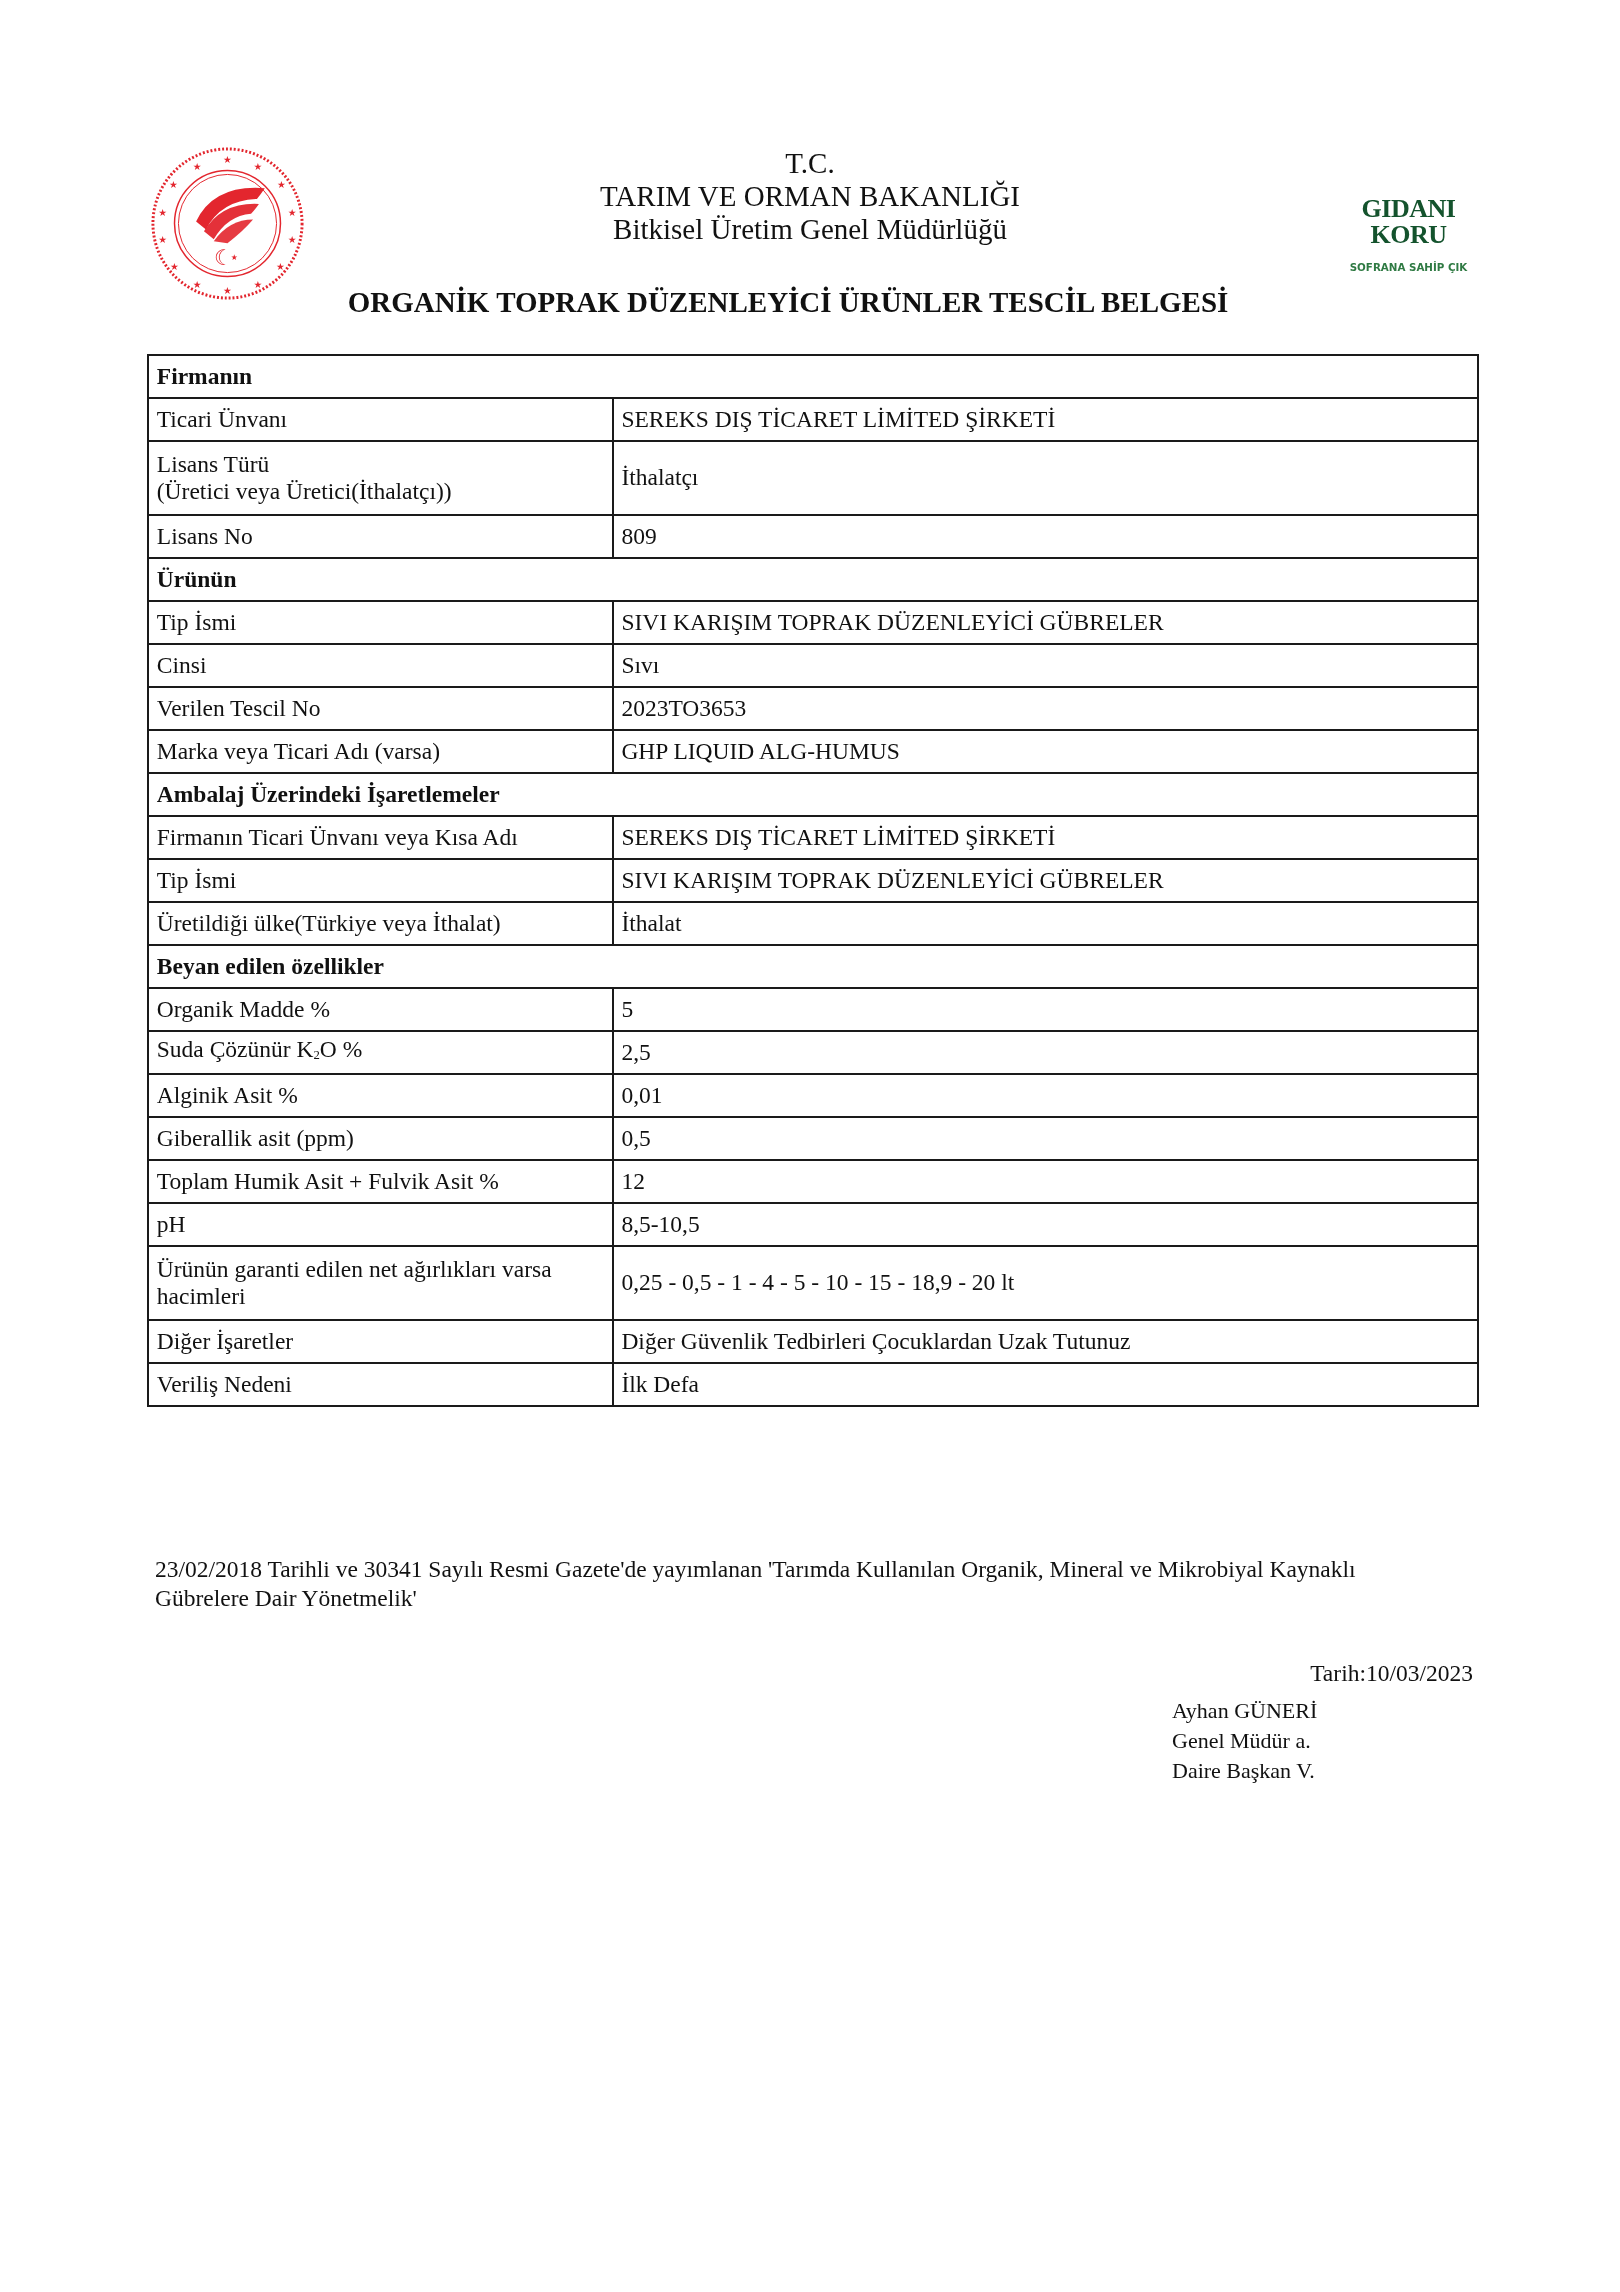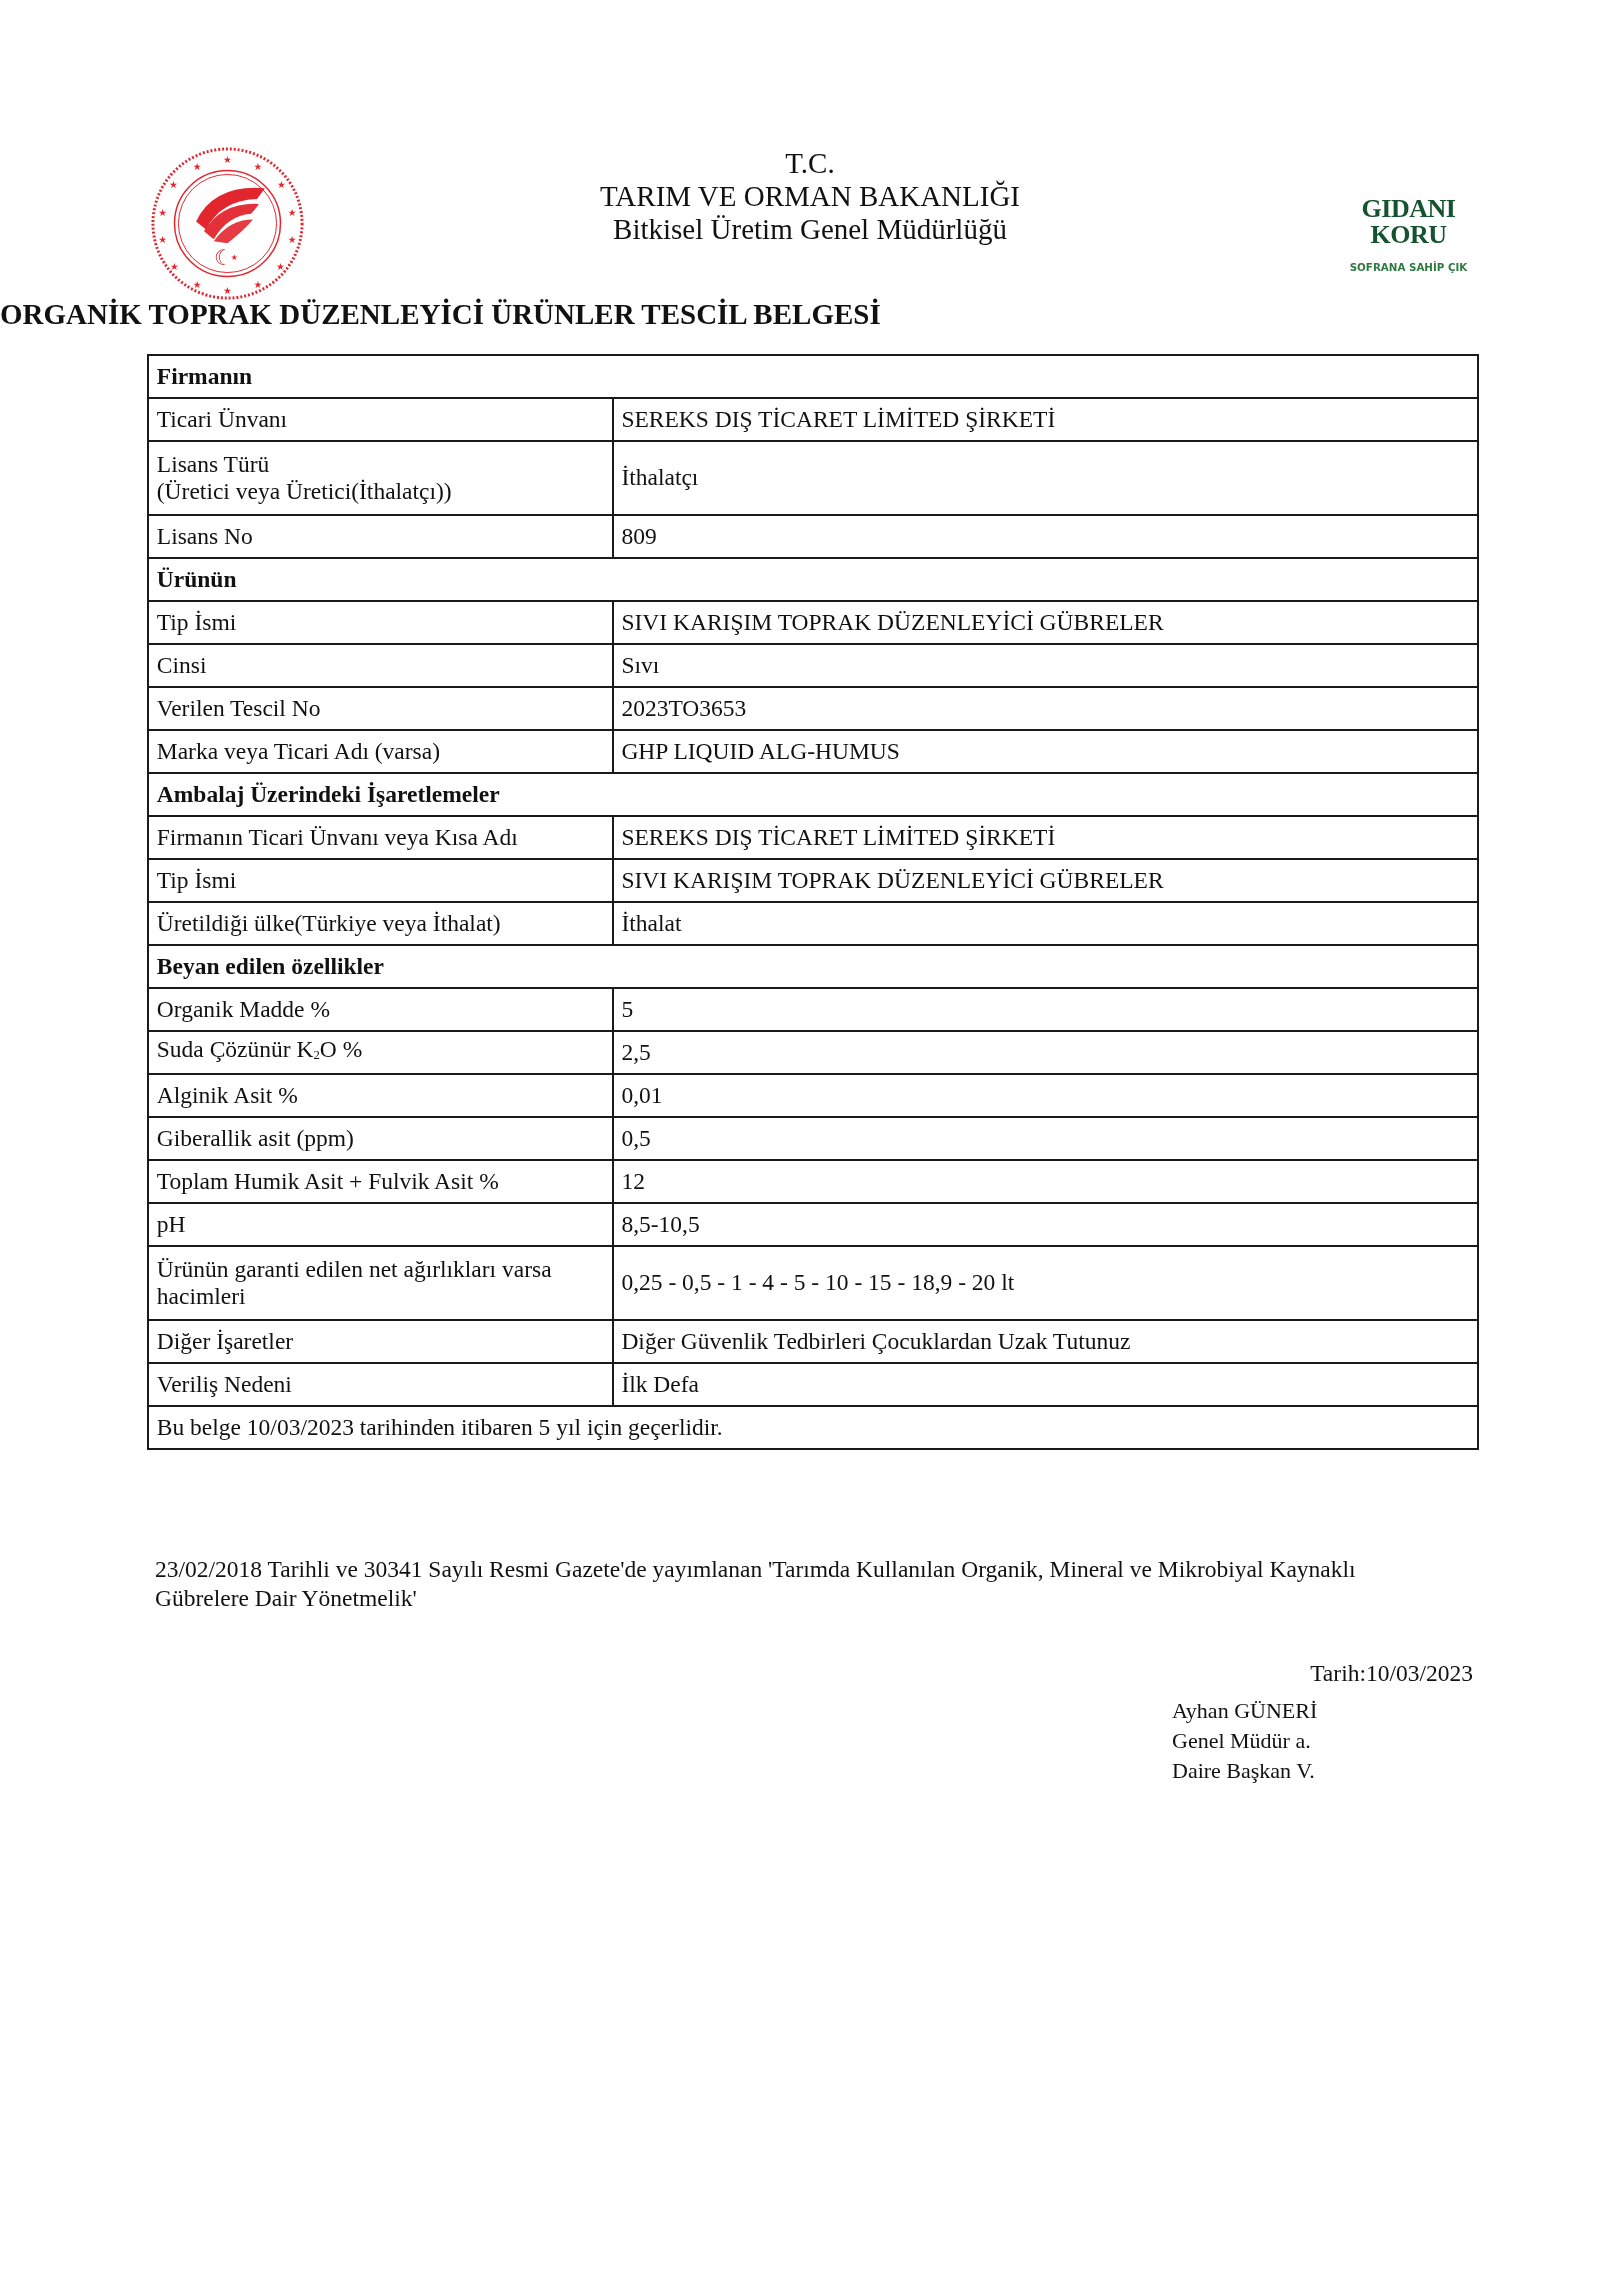--- a/index.html
+++ b/index.html
@@ -5,21 +5,21 @@
   html, body { margin: 0; padding: 0; background: #ffffff; }
   body { width: 1620px; height: 2293px; position: relative; font-family: "Liberation Serif", "DejaVu Serif", serif; color: #111; overflow: hidden; }
   .seal { position: absolute; left: 145px; top: 145px; width: 165px; height: 157px; }
   .brand { position: absolute; left: 1325px; top: 196px; width: 167px; text-align: center; font-family: "DejaVu Sans", "Liberation Sans", sans-serif; font-weight: bold; }
   .brand .b1 { color: #14532d; font-size: 26px; letter-spacing: -0.5px; line-height: 25.5px; font-family: Liberation Serif, serif; }
   .brand .b2 { color: #2f7a43; font-size: 10.3px; line-height: 13.7px; margin-top: 14px; }
   .header { position: absolute; left: 0; width: 1620px; top: 147px; text-align: center; font-weight: normal; }
   .header .h1 { font-size: 29px; line-height: 33px; }
   .header .h2 { font-size: 29px; line-height: 33px; }
   .header .h3 { font-size: 29px; line-height: 33px; }
-  .doctitle { position: absolute; left: 0; width: 1576px; top: 298px; font-weight: bold; font-size: 29px; }
+  .doctitle { position: absolute; left: 0; width: 1576px; top: 286px; text-align: center; font-weight: bold; font-size: 29px; }
   table.main { position: absolute; left: 147px; top: 354px; width: 1332px; border-collapse: collapse; font-size: 23.5px; }
   table.main td { border: 2px solid #1a1a1a; padding: 0 7.8px; height: 41px; vertical-align: middle; line-height: 27.4px; }
   table.main td.k { width: 447px; }
   table.main td.sec { font-weight: bold; margin-left: 25px; }
   table.main tr.tall td { height: 72px; }
   .footnote { position: absolute; left: 155px; top: 1555px; width: 1294px; font-size: 23.5px; line-height: 29px; }
   .date { position: absolute; right: 147px; top: 1660px; font-size: 23.5px; }
   .sign { position: absolute; left: 1172px; top: 1696px; font-size: 22px; line-height: 30px; }
   sub { font-size: 12.7px; vertical-align: -2px; }
 </style>
@@ -156,23 +156,20 @@
     <td>0,25 - 0,5 - 1 - 4 - 5 - 10 - 15 - 18,9 - 20 lt</td>
   </tr>
   <tr>
     <td class="k">Diğer İşaretler</td>
     <td>Diğer Güvenlik Tedbirleri Çocuklardan Uzak Tutunuz</td>
   </tr>
   <tr>
     <td class="k">Veriliş Nedeni</td>
     <td>İlk Defa</td>
   </tr>
-  <tr>
-        <td colspan="2">Bu belge 10/03/2023 tarihinden itibaren 5 yıl için geçerlidir.</td>
-      </tr>
 </tbody>
   </table>
 
 <div class="footnote">23/02/2018 Tarihli ve 30341 Sayılı Resmi Gazete'de yayımlanan 'Tarımda Kullanılan Organik, Mineral ve Mikrobiyal Kaynaklı Gübrelere Dair Yönetmelik'</div>
 <div class="date">Tarih:10/03/2023</div>
 <div class="sign">
   <div>Ayhan GÜNERİ</div>
   <div>Genel Müdür a.</div>
   <div>Daire Başkan V.</div>
 </div>

